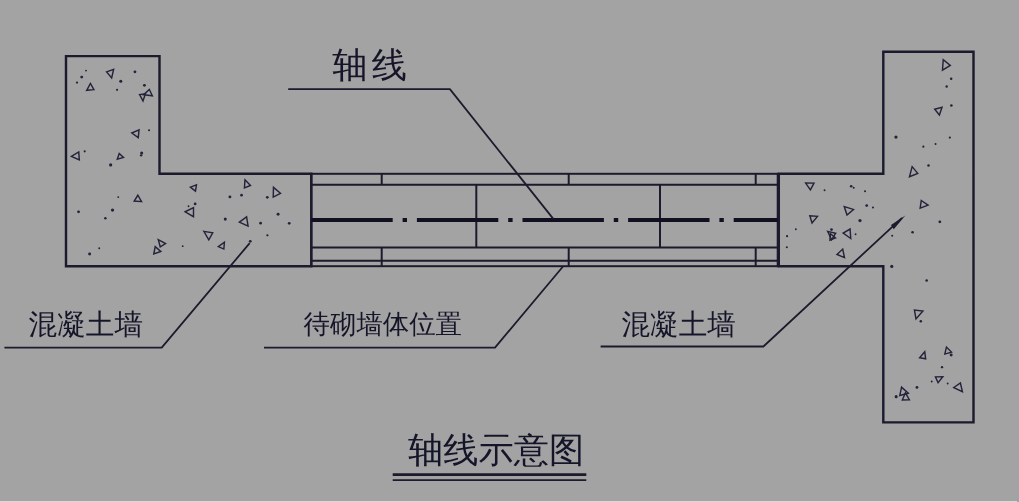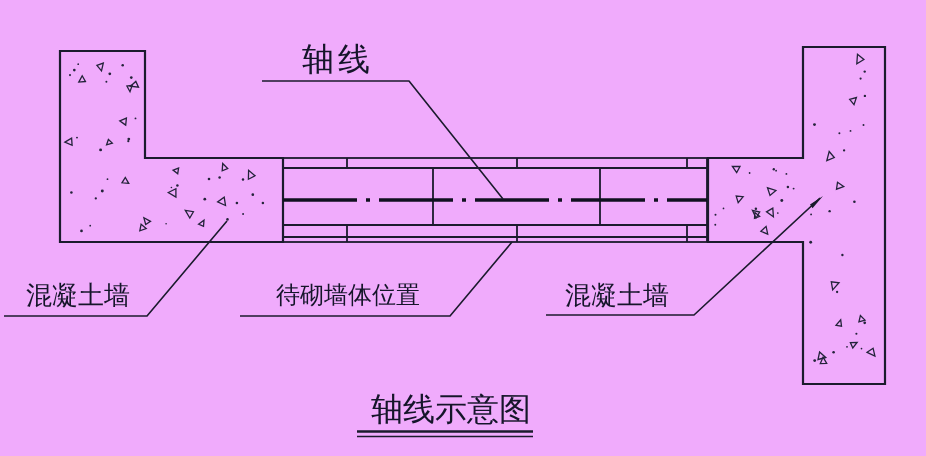--- a/index.html
+++ b/index.html
@@ -4,21 +4,21 @@
 <style>
   html, body {
     margin: 0;
     padding: 0;
     background: #ffffff;
   }
   .stage {
     position: relative;
     width: 926px;
     height: 456px;
-    background: #f0abfc;
+    background: #a3a3a3;
     overflow: hidden;
     font-family: "Liberation Sans", "DejaVu Sans", sans-serif;
   }
   svg { display: block; }
   .wall-line {
     fill: none;
     stroke: #1b1b2d;
     stroke-width: 2.2;
     stroke-linejoin: miter;
   }

